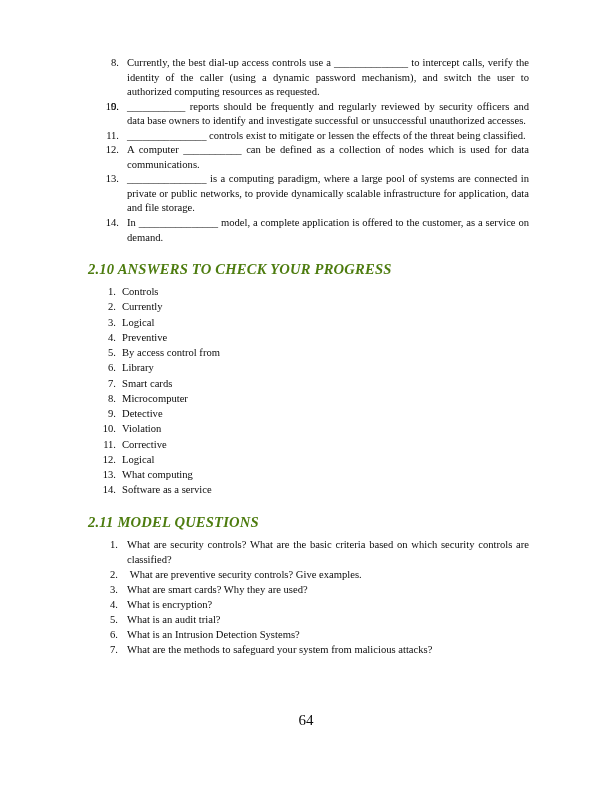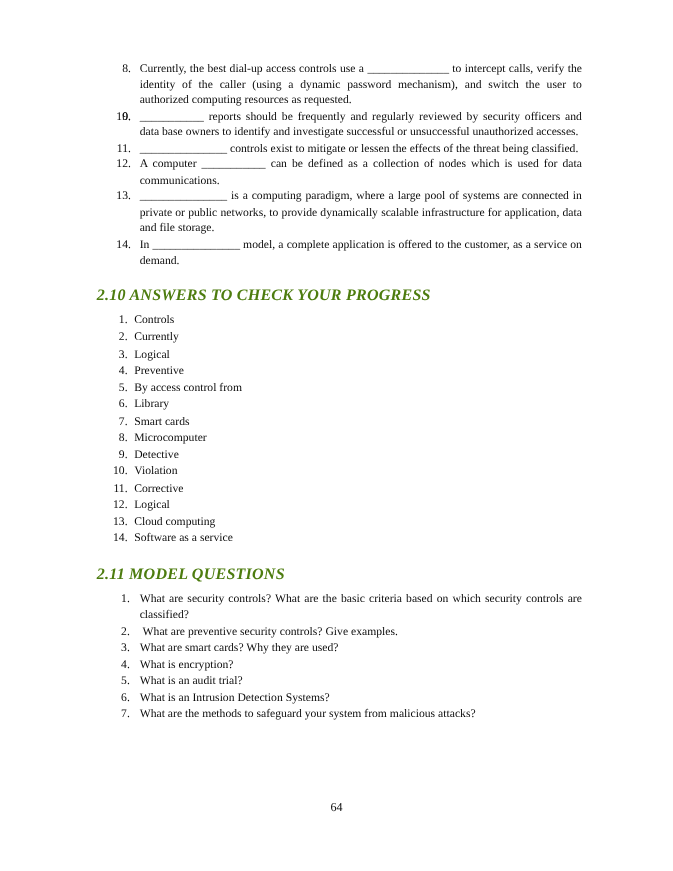--- a/index.html
+++ b/index.html
@@ -81,24 +81,24 @@
     left: 0;
     top: 0;
     width: 30px;
     text-align: right;
   }
   .u {
   }
   .page-number {
     position: absolute;
     left: 0;
-    top: 728px;
+    top: 712px;
     width: 612px;
     text-align: center;
-    font-size: 11px;
+    font-size: 15px;
     color: #0b0b0b;
   }
 </style>
 </head>
 <body>
 
 <div class="page">
   <div class="content">
 
     <div class="fb-list" id="fb-list">
@@ -119,21 +119,21 @@
         <div class="li-row"><span class="li-num">3.</span><span class="li-text">Logical</span></div>
         <div class="li-row"><span class="li-num">4.</span><span class="li-text">Preventive</span></div>
         <div class="li-row"><span class="li-num">5.</span><span class="li-text">By access control from</span></div>
         <div class="li-row"><span class="li-num">6.</span><span class="li-text">Library</span></div>
         <div class="li-row"><span class="li-num">7.</span><span class="li-text">Smart cards</span></div>
         <div class="li-row"><span class="li-num">8.</span><span class="li-text">Microcomputer</span></div>
         <div class="li-row"><span class="li-num">9.</span><span class="li-text">Detective</span></div>
         <div class="li-row"><span class="li-num">10.</span><span class="li-text">Violation</span></div>
         <div class="li-row"><span class="li-num">11.</span><span class="li-text">Corrective</span></div>
         <div class="li-row"><span class="li-num">12.</span><span class="li-text">Logical</span></div>
-        <div class="li-row"><span class="li-num">13.</span><span class="li-text">Cloud computing</span></div>
+        <div class="li-row"><span class="li-num">13.</span><span class="li-text">What computing</span></div>
         <div class="li-row"><span class="li-num">14.</span><span class="li-text">Software as a service</span></div>
       </div>
 
     <h2 class="section-heading heading-questions">2.11 MODEL QUESTIONS</h2>
 
     <div class="q-list" id="q-list">
         <div class="li-row"><span class="li-num">1.</span><span class="li-text">What are security controls? What are the basic criteria based on which security controls are classified?</span></div>
         <div class="li-row"><span class="li-num">2.</span><span class="li-text">&nbsp;What are preventive security controls? Give examples.</span></div>
         <div class="li-row"><span class="li-num">3.</span><span class="li-text">What are smart cards? Why they are used?</span></div>
         <div class="li-row"><span class="li-num">4.</span><span class="li-text">What is encryption?</span></div>

